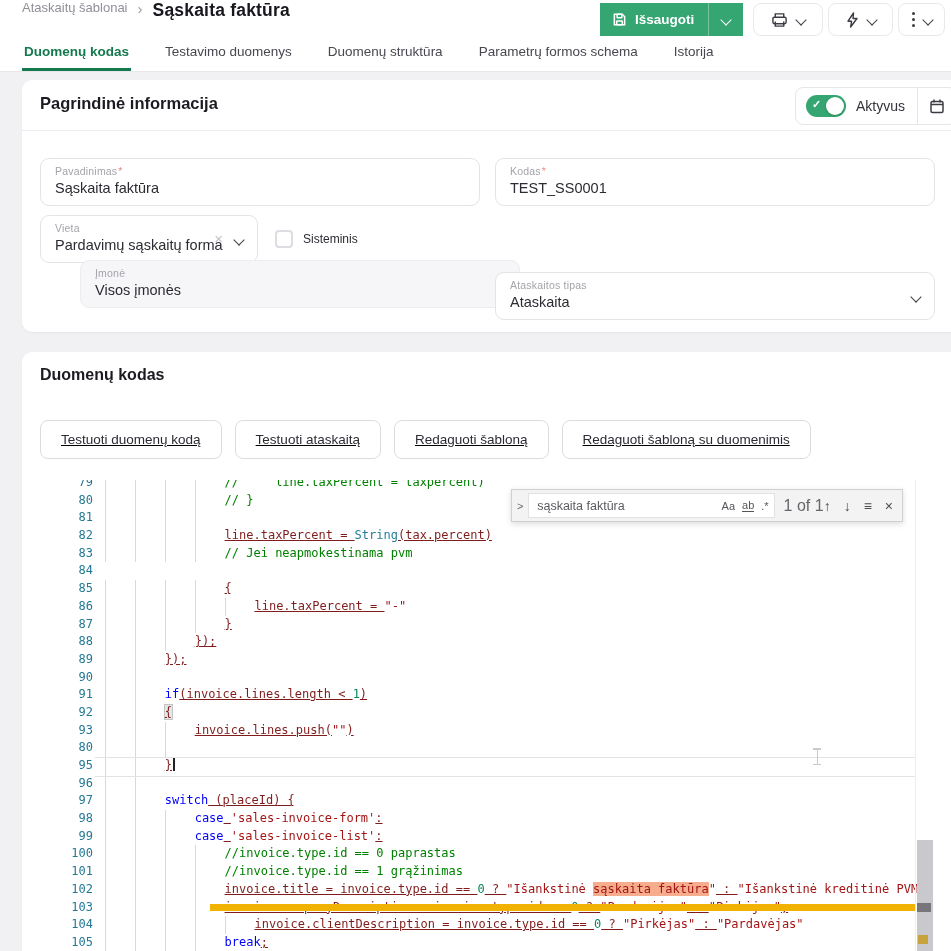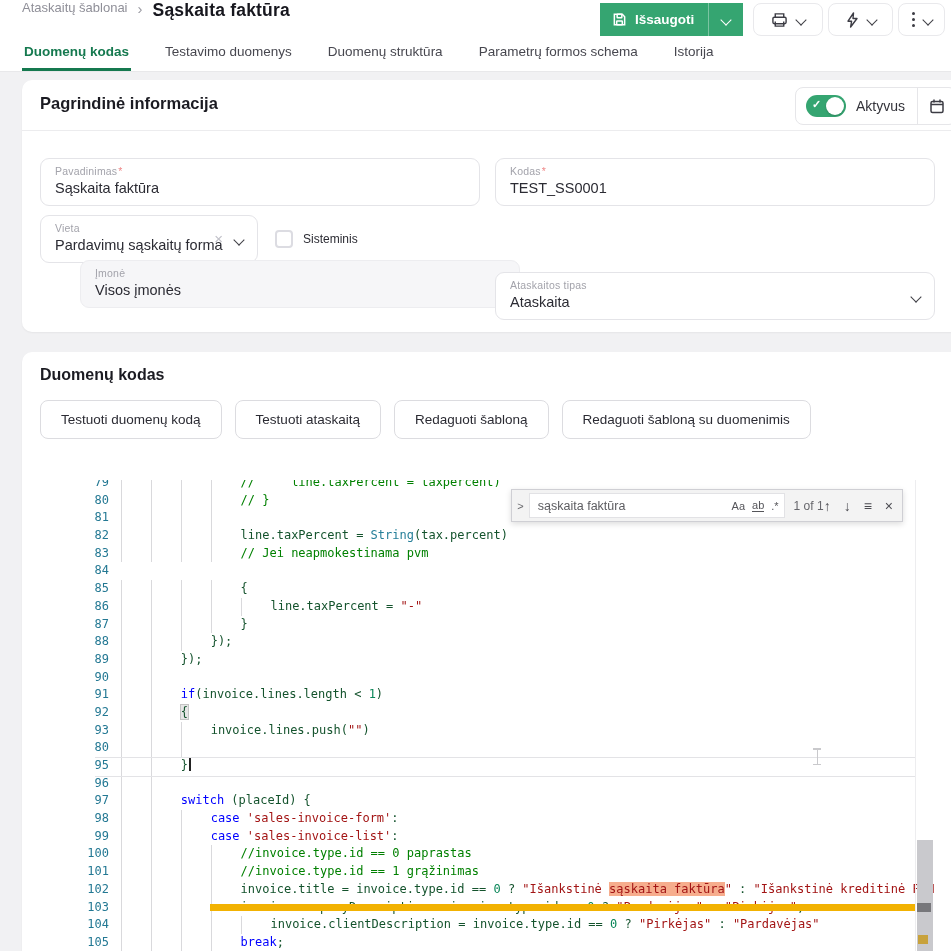--- a/index.html
+++ b/index.html
@@ -53,32 +53,32 @@
   .f-imone{left:18px;top:180px;width:440px;margin-left:40px;}
   .f-tipas{left:473px;top:192px;width:440px;}
   .fchev{position:absolute;right:14px;top:20px;}
   .fclear{position:absolute;right:34px;top:14px;font-size:15px;color:#c0c0c8;}
   .cbrow{position:absolute;left:253px;top:150px;display:flex;align-items:center;gap:10px;}
   .cbox{width:18px;height:18px;border:2px solid #dcdce2;border-radius:4px;background:#fff;box-sizing:border-box;}
   .cblabel{font-size:12px;color:#2b2b33;}
 
   .card-code{top:352px;width:945px;height:612px;overflow:hidden;}
   .code-title{position:absolute;left:18px;top:14px;font-size:16px;font-weight:bold;color:#1b1b22;}
-  .codebtns{position:absolute;left:18px;top:48px;display:flex;gap:13px;}
+  .codebtns{position:absolute;left:18px;top:68px;display:flex;gap:13px;text-decoration:underline;}
   .obtn{height:39px;border:1px solid #dcdce0;border-radius:8px;background:#fff;display:flex;align-items:center;justify-content:center;padding:0 20px;font-size:13.5px;color:#2b2b33;box-sizing:border-box;white-space:nowrap;}
 
   
   .editor{position:absolute;left:0;top:128px;width:945px;height:484px;overflow:hidden;background:#fff;
           font-family:"DejaVu Sans Mono",monospace;font-size:12px;}
   .lines{margin-top:-6px;position:relative;z-index:1;}
   .cl{display:flex;height:17.7px;line-height:17.7px;}
-  .ln{flex:none;width:71px;text-align:right;color:var(--lineno);user-select:none;padding-left:16px;}
+  .ln{flex:none;width:71px;text-align:right;color:var(--lineno);user-select:none;}
   .lc{flex:none;margin-left:12px;white-space:pre;color:#1b1b1b;}
   .g{display:inline-block;width:4ch;height:17.7px;border-left:1px solid #d9d9dc;vertical-align:top;}
-  .tk-d{color:#14532d;} .tk-k{color:var(--kw);} .tk-s{color:var(--str);}
+  .tk-d{color:#7f1d1d;text-decoration:underline;} .tk-k{color:var(--kw);} .tk-s{color:var(--str);}
   .tk-n{color:var(--num);} .tk-c{color:var(--cmt);} .tk-t{color:var(--typ);}
   .match{background:var(--match);}
   .bm{background:#e6e6e6;box-shadow:0 0 0 1px #c4c4c4;}
   .caret{display:inline-block;width:1.5px;height:14px;background:#222;vertical-align:-2px;margin-left:1px;}
   .curline{position:absolute;left:73px;top:277px;width:820px;height:18px;border-top:1px solid #e3e3e6;border-bottom:1px solid #e3e3e6;pointer-events:none;z-index:2;}
   .ruler{position:absolute;left:893px;top:0;bottom:0;width:1px;background:#ededef;z-index:1;}
   .ybar{position:absolute;left:188px;top:424px;width:705px;height:7px;background:var(--ybar);z-index:4;}
   .sbar{position:absolute;left:895px;top:360px;width:16px;height:124px;background:#c9c9cd;z-index:5;}
   .sm-dark{position:absolute;left:895px;top:423px;width:14px;height:9px;background:#77777b;z-index:6;}
   .sm-amber{position:absolute;left:896px;top:455px;width:10px;height:9px;background:#c8a23c;z-index:6;}
@@ -91,21 +91,21 @@
   
   .findw{position:absolute;left:489px;top:9px;width:392px;height:33px;background:#f3f3f3;border:1px solid #cfcfd4;
          box-shadow:0 2px 6px rgba(0,0,0,.14);display:flex;align-items:center;z-index:7;
          font-family:"Liberation Sans",sans-serif;box-sizing:border-box;}
   .fw-toggle{width:17px;text-align:center;color:#6a6a6e;font-size:11px;}
   .fw-input{width:258px;height:25px;background:#fff;border:1px solid #e2e2e5;display:flex;align-items:center;
             padding:0 5px 0 8px;box-sizing:border-box;}
   .fw-query{flex:1;font-size:12.5px;color:#5c5c60;white-space:nowrap;overflow:hidden;}
   .fw-opt{font-size:11px;color:#55555a;margin-left:7px;}
   .fw-opt.word{border-bottom:1px solid #55555a;}
-  .fw-count{margin-left:9px;font-size:12px;color:#66666b;white-space:nowrap;}
+  .fw-count{margin-left:9px;font-size:16px;color:#66666b;white-space:nowrap;}
   .fw-btns{margin-left:auto;display:flex;gap:13px;margin-right:9px;color:#4c4c52;font-size:14px;}
   svg.ic{display:block;}
 </style>
 </head>
 <body>
 
 <div class="page">
 
   <div class="tophdr">
     <div class="crumbrow">

